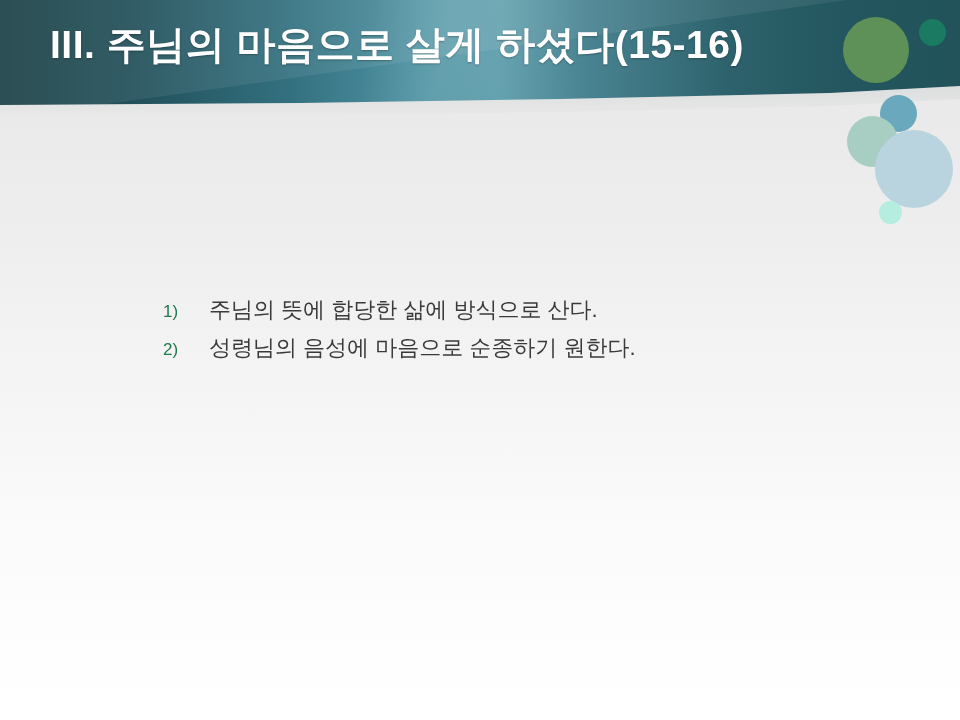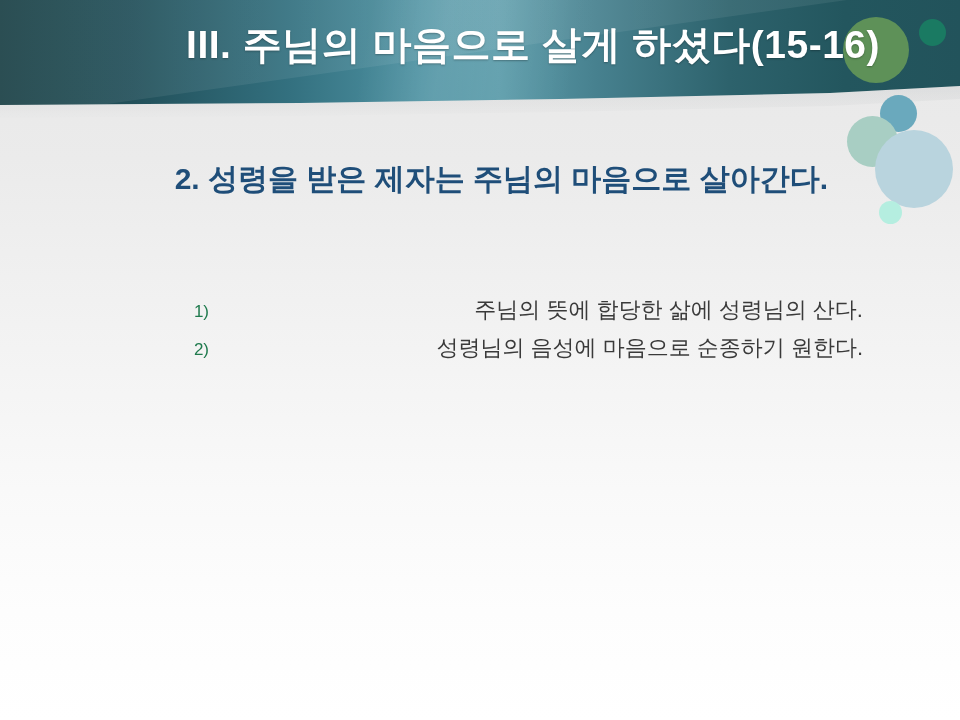--- a/index.html
+++ b/index.html
@@ -8,21 +8,20 @@
     padding: 0;
     background: #ffffff;
   }
   #slide {
     position: relative;
     width: 960px;
     height: 720px;
     overflow: hidden;
     font-family: "Liberation Sans", "DejaVu Sans", sans-serif;
     background: linear-gradient(to bottom, #e7e7e7 0%, #ebebeb 22%, #f2f2f2 45%, #f9f9f9 68%, #fdfdfd 85%, #ffffff 100%);
-    text-align: right;
   }
 
   
   .header-wrap {
     position: absolute;
     left: 0;
     top: 0;
     width: 960px;
     height: 112px;
     overflow: hidden;
@@ -165,26 +164,25 @@
   <div class="deco deco-green-small"></div>
   <div class="deco deco-teal-mid"></div>
   <div class="deco deco-sage"></div>
   <div class="deco deco-blue-large"></div>
   <div class="deco deco-mint-small"></div>
 
   <div class="slide-title">III. 주님의 마음으로 살게 하셨다(15-16)</div>
 
   <div class="content">
 
-    <div class="main-point">2. 성령을 받은 제자는 주님의 마음으로 살아간다.</div>
 
     <ul class="sub-list">
       <li class="sub-item">
         <span class="sub-marker">1)</span>
-        <span class="sub-text">주님의 뜻에 합당한 삶에 성령님의 산다.</span>
+        <span class="sub-text">주님의 뜻에 합당한 삶에 방식으로 산다.</span>
       </li>
       <li class="sub-item">
         <span class="sub-marker">2)</span>
         <span class="sub-text">성령님의 음성에 마음으로 순종하기 원한다.</span>
       </li>
     </ul>
 
   </div>
 </div>
 

